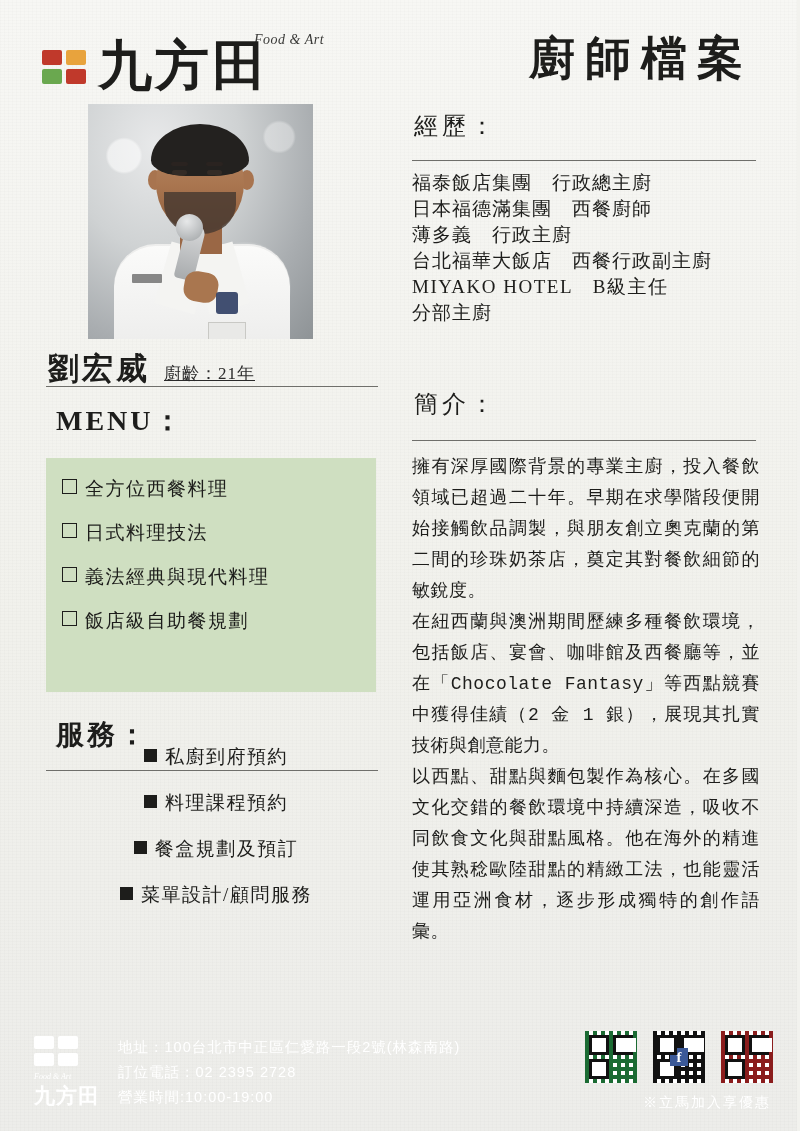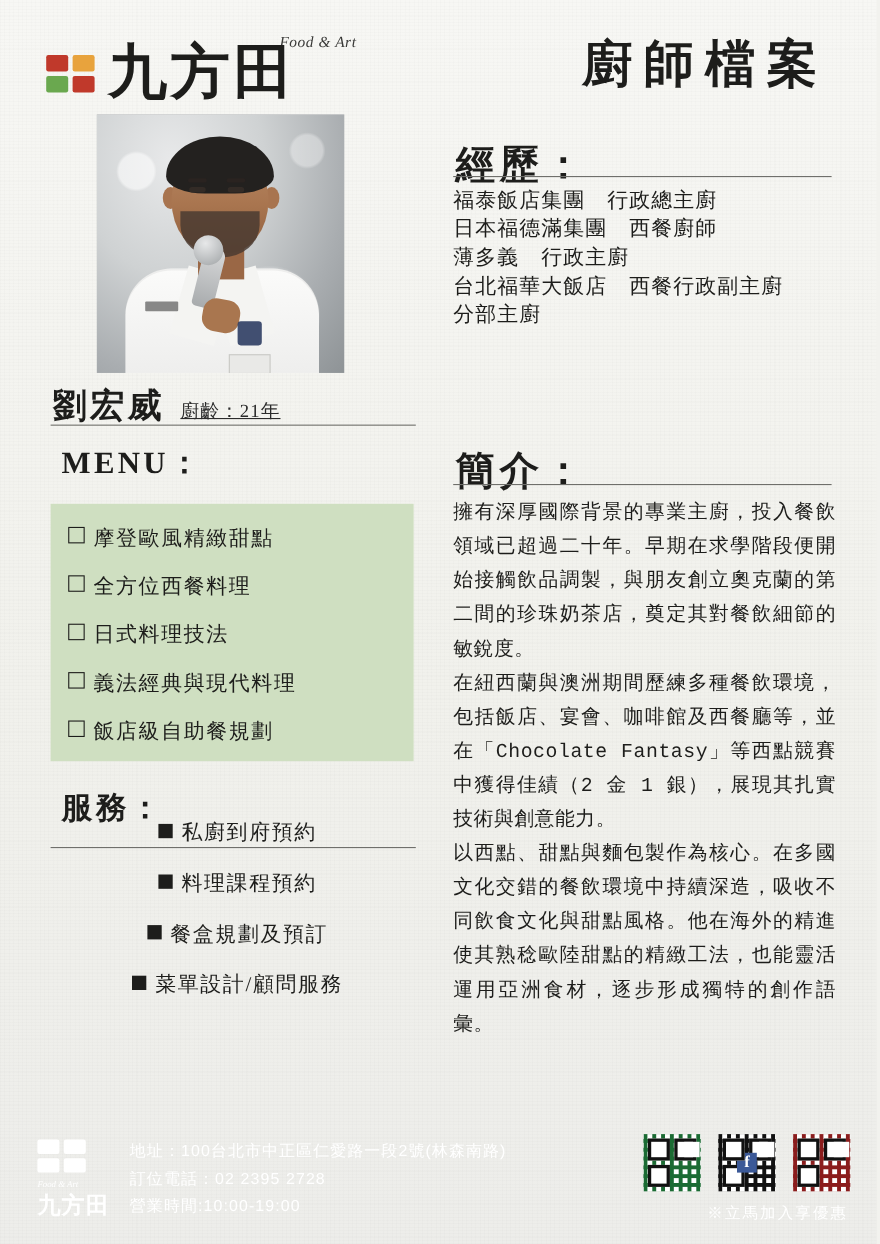--- a/index.html
+++ b/index.html
@@ -322,25 +322,24 @@
     width: 13px; height: 13px;
     background: #1d1d1b;
     margin-right: 8px;
     vertical-align: 1px;
   }
 
   
   .r-heading {
     position: absolute;
     left: 414px;
-    font-size: 36px;
-    font-weight: bold;
+    font-size: 24px;
+    font-weight: normal;
     letter-spacing: 4px;
     color: #1d1d1b;
-    margin-top: 16px;
   }
   .exp-heading { top: 110px; }
   .bio-heading { top: 388px; text-align: center; }
   .rule-right {
     position: absolute;
     left: 412px;
     width: 344px;
     border-top: 1.4px solid #6f6f6b;
   }
   .rule-exp { top: 160px; }
@@ -516,21 +515,20 @@
 
     <div class="chef-name-row">
       <span class="chef-name">劉宏威</span>
       <span class="chef-years">廚齡：21年</span>
     </div>
     <div class="rule-left rule-name"></div>
 
     <div class="sec-heading menu-heading">MENU：</div>
     <div class="menu-box"></div>
     <div class="menu-list">
-      <div class="menu-item"><span class="box"></span><span>摩登歐風精緻甜點</span></div>
       <div class="menu-item"><span class="box"></span><span>全方位西餐料理</span></div>
       <div class="menu-item"><span class="box"></span><span>日式料理技法</span></div>
       <div class="menu-item"><span class="box"></span><span>義法經典與現代料理</span></div>
       <div class="menu-item"><span class="box"></span><span>飯店級自助餐規劃</span></div>
     </div>
 
     <div class="sec-heading service-heading">服務：</div>
     <div class="rule-left rule-service"></div>
     <div class="service-list">
       <div class="service-item"><span class="sq"></span><span>私廚到府預約</span></div>
@@ -539,20 +537,21 @@
       <div class="service-item"><span class="sq"></span><span>菜單設計/顧問服務</span></div>
     </div>
 
     <div class="r-heading exp-heading">經歷：</div>
     <div class="rule-right rule-exp"></div>
     <div class="exp-list">
       <div class="exp-item">福泰飯店集團　行政總主廚</div>
       <div class="exp-item">日本福德滿集團　西餐廚師</div>
       <div class="exp-item">薄多義　行政主廚</div>
       <div class="exp-item">台北福華大飯店　西餐行政副主廚</div>
+      <div class="exp-item latin">MIYAKO HOTEL　B級主任</div>
       <div class="exp-item">分部主廚</div>
     </div>
 
     <div class="r-heading bio-heading">簡介：</div>
     <div class="rule-right rule-bio"></div>
     <div class="bio">
       <p>擁有深厚國際背景的專業主廚，投入餐飲領域已超過二十年。早期在求學階段便開始接觸飲品調製，與朋友創立奧克蘭的第二間的珍珠奶茶店，奠定其對餐飲細節的敏銳度。</p>
       <p>在紐西蘭與澳洲期間歷練多種餐飲環境，包括飯店、宴會、咖啡館及西餐廳等，並在「Chocolate Fantasy」等西點競賽中獲得佳績（2 金 1 銀），展現其扎實技術與創意能力。</p>
       <p>以西點、甜點與麵包製作為核心。在多國文化交錯的餐飲環境中持續深造，吸收不同飲食文化與甜點風格。他在海外的精進使其熟稔歐陸甜點的精緻工法，也能靈活運用亞洲食材，逐步形成獨特的創作語彙。</p>
     </div>

